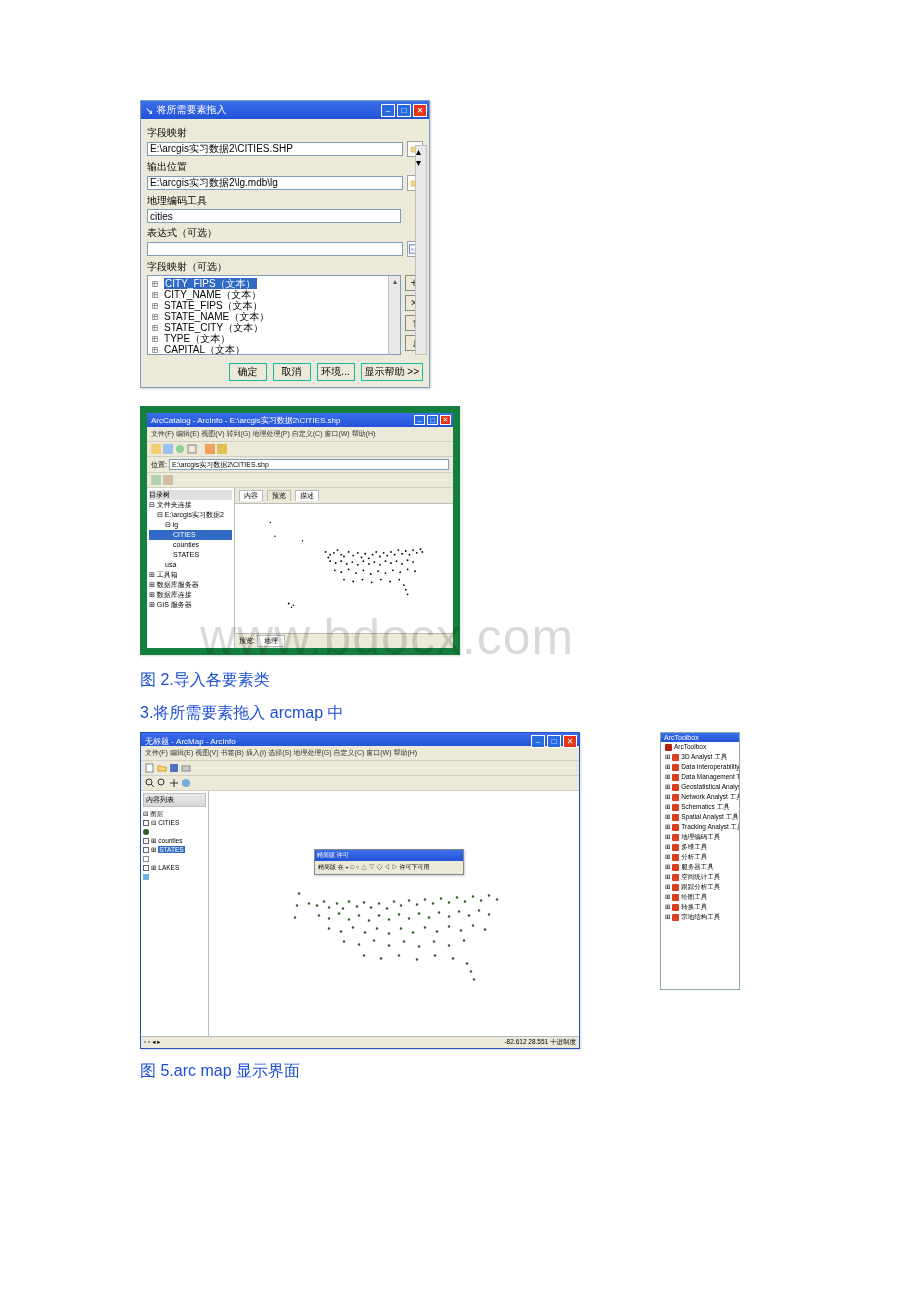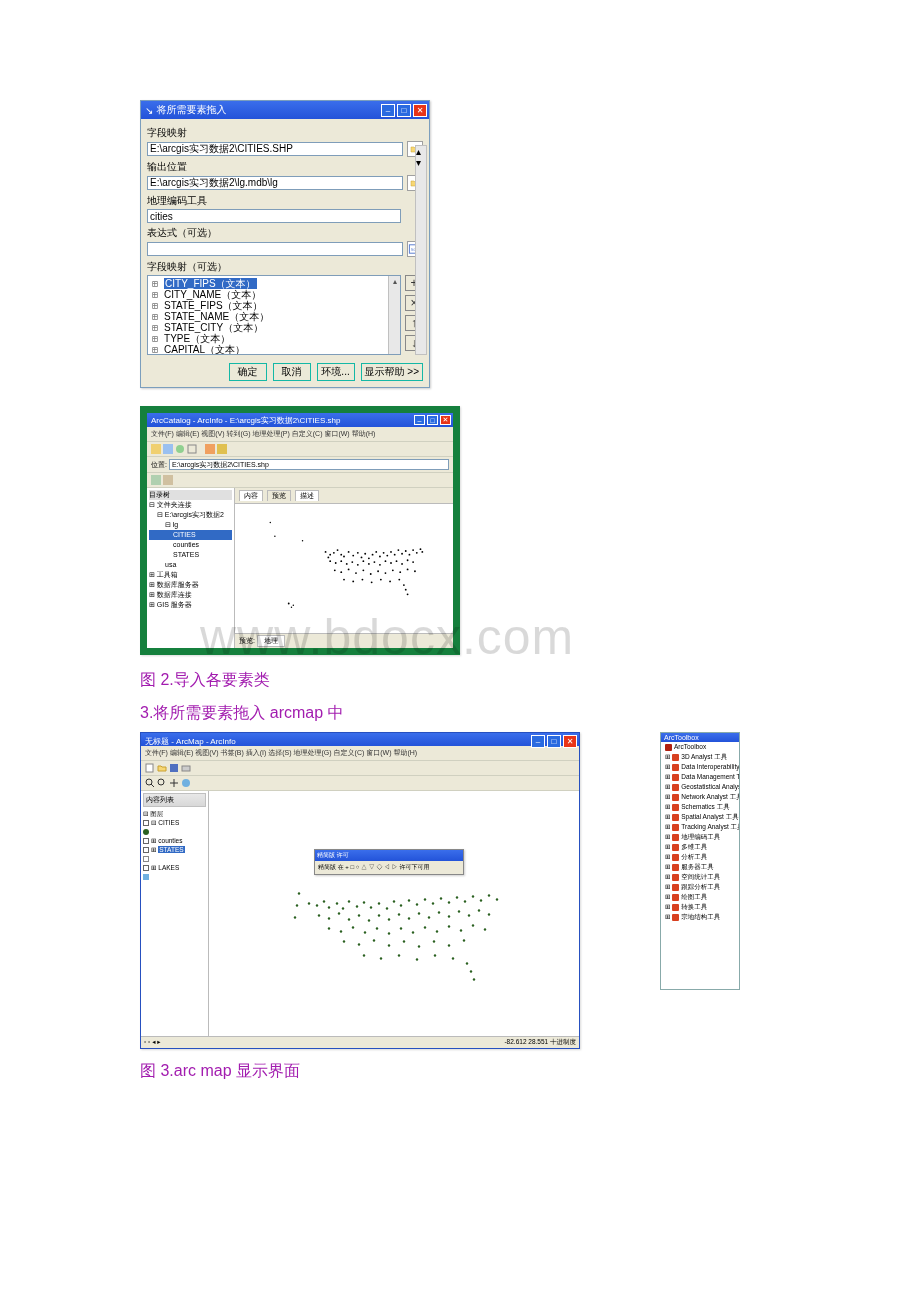--- a/index.html
+++ b/index.html
@@ -49,21 +49,21 @@
     .tree .indent3 { padding-left: 24px; }
     .tree .sel { background: #316ac5; color: #fff; }
     .tabs { font-size: 7px; padding: 2px 4px; background: #ece9d8; border-bottom: 1px solid #bbb; }
     .tabs span { border: 1px solid #bbb; border-bottom: none; padding: 0 4px; background: #fff; margin-right: 2px; display: inline-block; }
     .mapview { flex: 1; background: #fff; position: relative; overflow: hidden; display:flex; flex-direction:column; }
     .mapcanvas { flex:1; position:relative; overflow:hidden; }
     .mapcanvas svg { position:absolute; inset:0; width:100%; height:100%; }
     .status { background: #ece9d8; font-size: 7px; padding: 1px 4px; border-top: 1px solid #bbb; }
 
     
-    .caption { font-size: 16px; color: #a21caf; margin: 12px 0 6px 0; }
+    .caption { font-size: 16px; color: #1d4ed8; margin: 12px 0 6px 0; }
 
     
     .watermark { position: absolute; left: 200px; top: 608px; font-size: 50px; color: rgba(0,0,0,0.15); letter-spacing: 1px; font-family: Arial, sans-serif; white-space: nowrap; pointer-events: none; }
 
     
     .arcmap { border: 1px solid #2650c0; background: #ece9d8; width: 440px; box-shadow: 1px 1px 2px rgba(0,0,0,0.15); margin-top: 8px; }
     .arcmap .titlebar2 { height: 13px; }
     .arcmap-content { display: flex; height: 245px; position: relative; }
     .toc { width: 68px; background: #fff; border-right: 1px solid #bbb; font-size: 6.5px; padding: 2px; overflow:hidden; }
     .toc .tochead { background: linear-gradient(#e8e8e8,#d8d8d8); border: 1px solid #c0c0c0; font-size:7px; padding:1px 2px; margin-bottom:2px; }
@@ -485,15 +485,15 @@
     <div class="tnode">⊞ <span class="tb-ico"></span><span>分析工具</span></div>
     <div class="tnode">⊞ <span class="tb-ico"></span><span>服务器工具</span></div>
     <div class="tnode">⊞ <span class="tb-ico"></span><span>空间统计工具</span></div>
     <div class="tnode">⊞ <span class="tb-ico"></span><span>跟踪分析工具</span></div>
     <div class="tnode">⊞ <span class="tb-ico"></span><span>绘图工具</span></div>
     <div class="tnode">⊞ <span class="tb-ico"></span><span>转换工具</span></div>
     <div class="tnode">⊞ <span class="tb-ico"></span><span>宗地结构工具</span></div>
   </div>
   </div>
 
-  <div class="caption">图 3.arc map 显示界面</div>
+  <div class="caption">图 5.arc map 显示界面</div>
 
 </div>
 
 </body></html>

